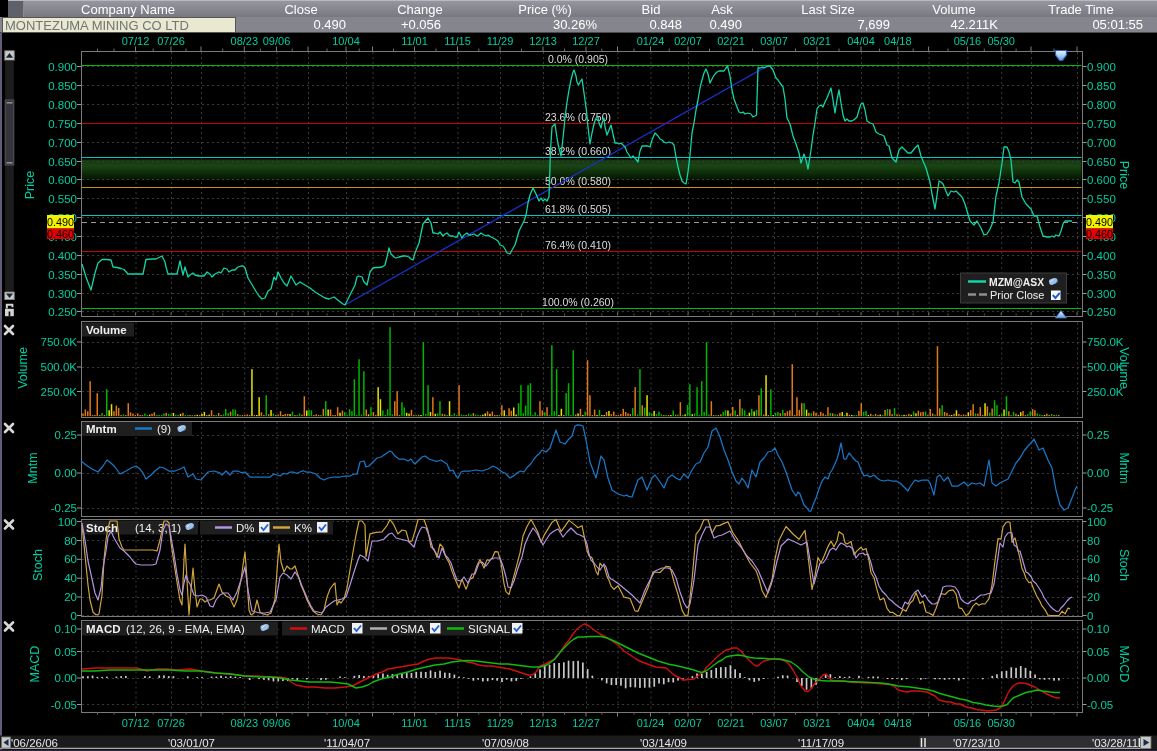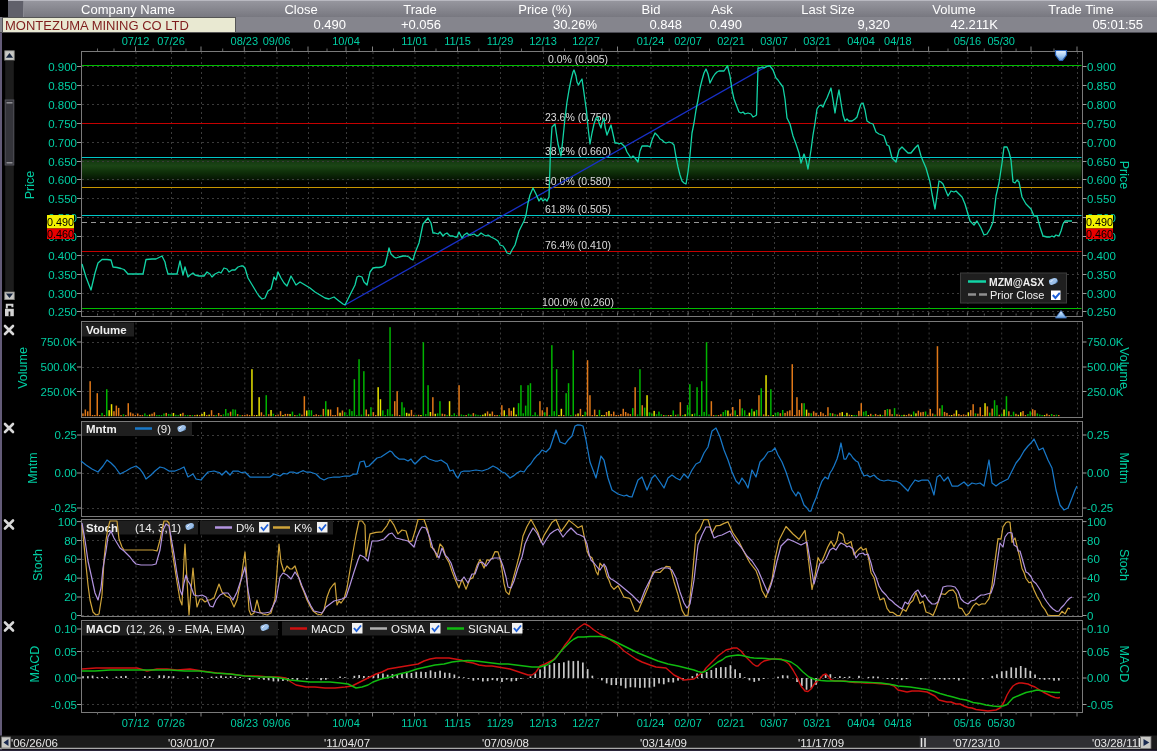--- a/index.html
+++ b/index.html
@@ -1,41 +1,41 @@
 <!DOCTYPE html>
 <html><head><meta charset="utf-8"><style>
 *{margin:0;padding:0;box-sizing:border-box}
 html,body{width:1157px;height:751px;background:#000;overflow:hidden;font-family:"Liberation Sans",sans-serif}
 #hdr1{position:absolute;left:8px;top:0;width:1157px;height:17px;background:linear-gradient(#96969e,#787880);border-top:1px solid #b8b8c0}
 #hdr2{position:absolute;left:0;top:17px;width:1157px;height:16px;background:#85858d;border-bottom:1px solid #4a4a52}
 .h{position:absolute;color:#fff;font-size:13px;top:1px;white-space:nowrap}
 .v{position:absolute;color:#fff;font-size:13px;top:0px;white-space:nowrap}
-#coname{position:absolute;left:2px;top:0px;width:234px;height:16px;background:#e9e9d2;color:#7f1d1d;font-size:13px;padding-left:2px;border:1px solid #555}
+#coname{position:absolute;left:2px;top:0px;width:234px;height:16px;background:#e9e9d2;color:#737373;font-size:13px;padding-left:2px;border:1px solid #555}
 </style></head>
 <body>
 <div id="hdr1">
     <div style="position:absolute;left:0;top:0;width:16px;height:17px;background:#60606a;border-right:1px solid #8a8a92"></div>
  <span class="h" style="left:120px;transform:translateX(-50%)">Company Name</span>
  <span class="h" style="left:293px;transform:translateX(-50%)">Close</span>
- <span class="h" style="left:412px;transform:translateX(-50%)">Trade</span>
+ <span class="h" style="left:412px;transform:translateX(-50%)">Change</span>
  <span class="h" style="left:537px;transform:translateX(-50%)">Price (%)</span>
  <span class="h" style="left:643px;transform:translateX(-50%)">Bid</span>
  <span class="h" style="left:714px;transform:translateX(-50%)">Ask</span>
  <span class="h" style="left:820px;transform:translateX(-50%)">Last Size</span>
  <span class="h" style="left:946px;transform:translateX(-50%)">Volume</span>
  <span class="h" style="left:1073px;transform:translateX(-50%)">Trade Time</span>
 </div>
 <div id="hdr2">
  <div id="coname">MONTEZUMA MINING CO LTD</div>
  <span class="v" style="right:811px">0.490</span>
  <span class="v" style="right:716px">+0.056</span>
  <span class="v" style="right:560px">30.26%</span>
  <span class="v" style="right:475px">0.848</span>
  <span class="v" style="right:415px">0.490</span>
- <span class="v" style="right:267px">9,320</span>
+ <span class="v" style="right:267px">7,699</span>
  <span class="v" style="right:159px">42.211K</span>
  <span class="v" style="right:14px">05:01:55</span>
 </div>
 <svg width="1157" height="718" viewBox="0 33 1157 718" style="position:absolute;left:0;top:33px">
 <defs>
       <linearGradient id="band" x1="0" y1="0" x2="0" y2="1">
         <stop offset="0" stop-color="#123510"></stop>
         <stop offset="0.3" stop-color="#1b4515"></stop>
         <stop offset="0.65" stop-color="#0d2c08"></stop>
         <stop offset="1" stop-color="#041102"></stop>

